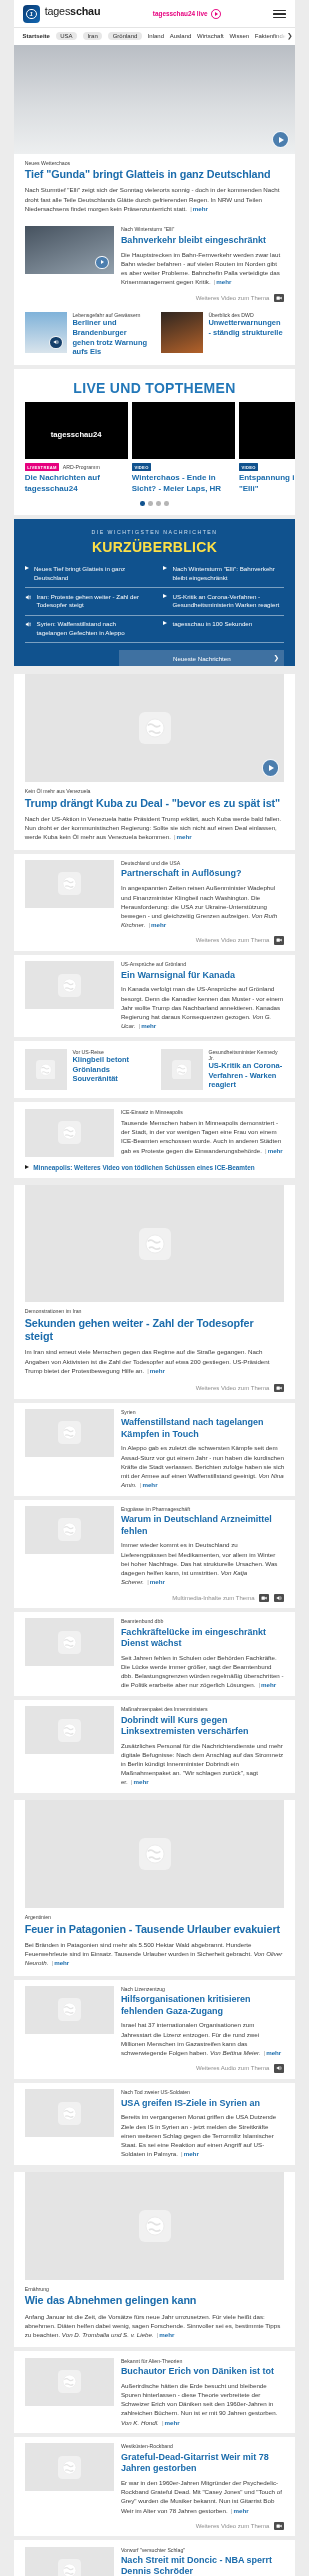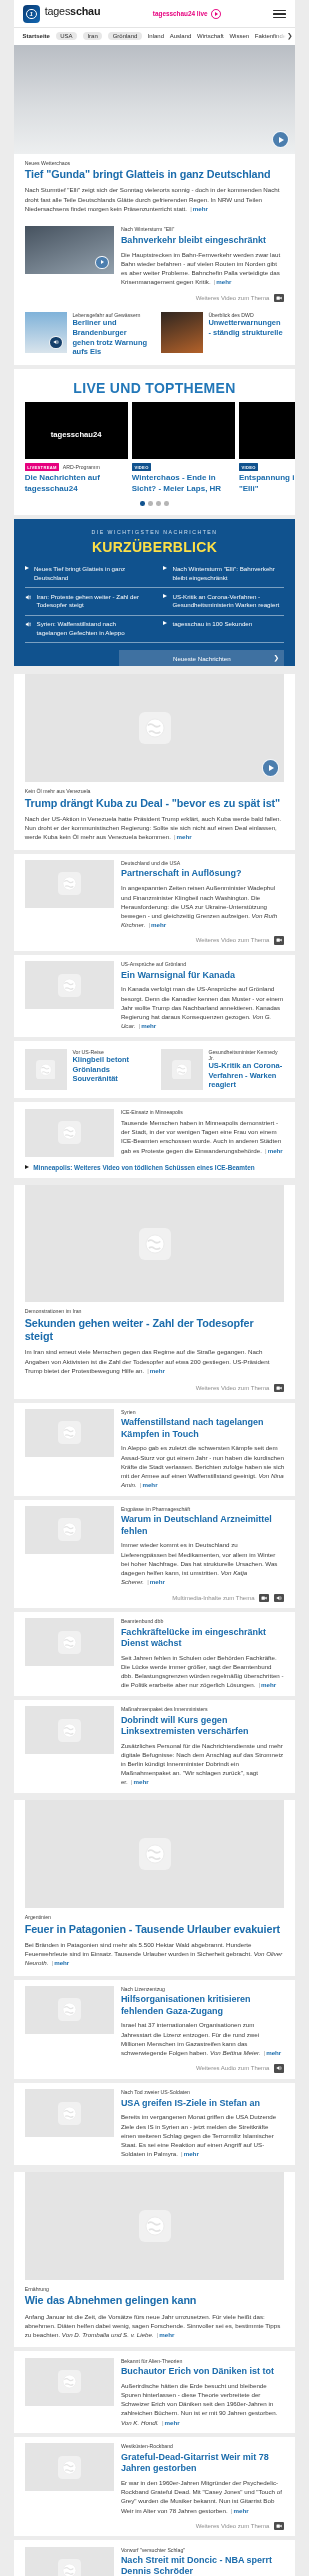--- a/index.html
+++ b/index.html
@@ -507,21 +507,21 @@
 
 <div class="section">
   <div class="art-row">
     <div class="thumb">
         <svg class="g44" viewBox="0 0 44 44" width="23" height="23">
           <use href="#globe"></use>
         </svg>
       </div>
     <div>
       <div class="topline">Nach Tod zweier US-Soldaten</div>
-      <a class="h-lg">USA greifen IS-Ziele in Stefan an</a>
+      <a class="h-lg">USA greifen IS-Ziele in Syrien an</a>
       <div class="teaser"><span>Bereits im vergangenen Monat griffen die USA Dutzende Ziele des IS in Syrien an - jetzt melden die Streitkräfte einen weiteren Schlag gegen die Terrormiliz Islamischer Staat. Es sei eine Reaktion auf einen Angriff auf US-Soldaten in Palmyra.</span><span class="pipe">|</span><a class="mehr">mehr</a></div>
     </div>
   </div>
 </div>
 
 <div class="section">
   <div class="big-img">
       <svg class="g64" viewBox="0 0 62 62" width="32" height="32">
         <use href="#globe"></use>
       </svg>

